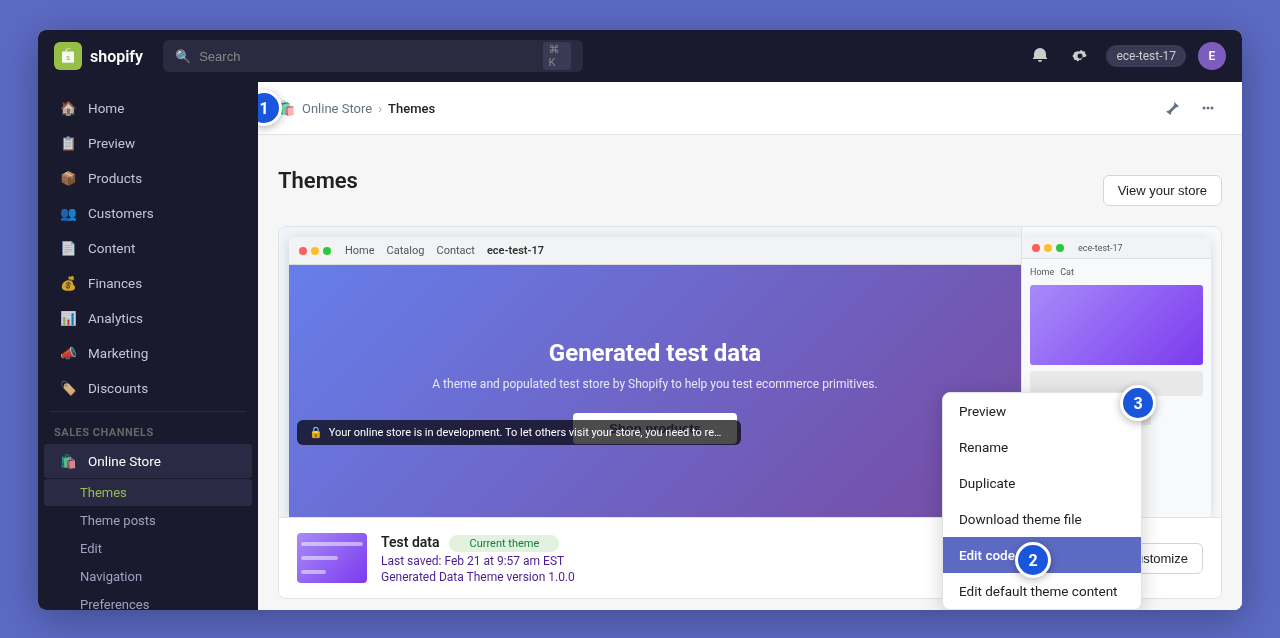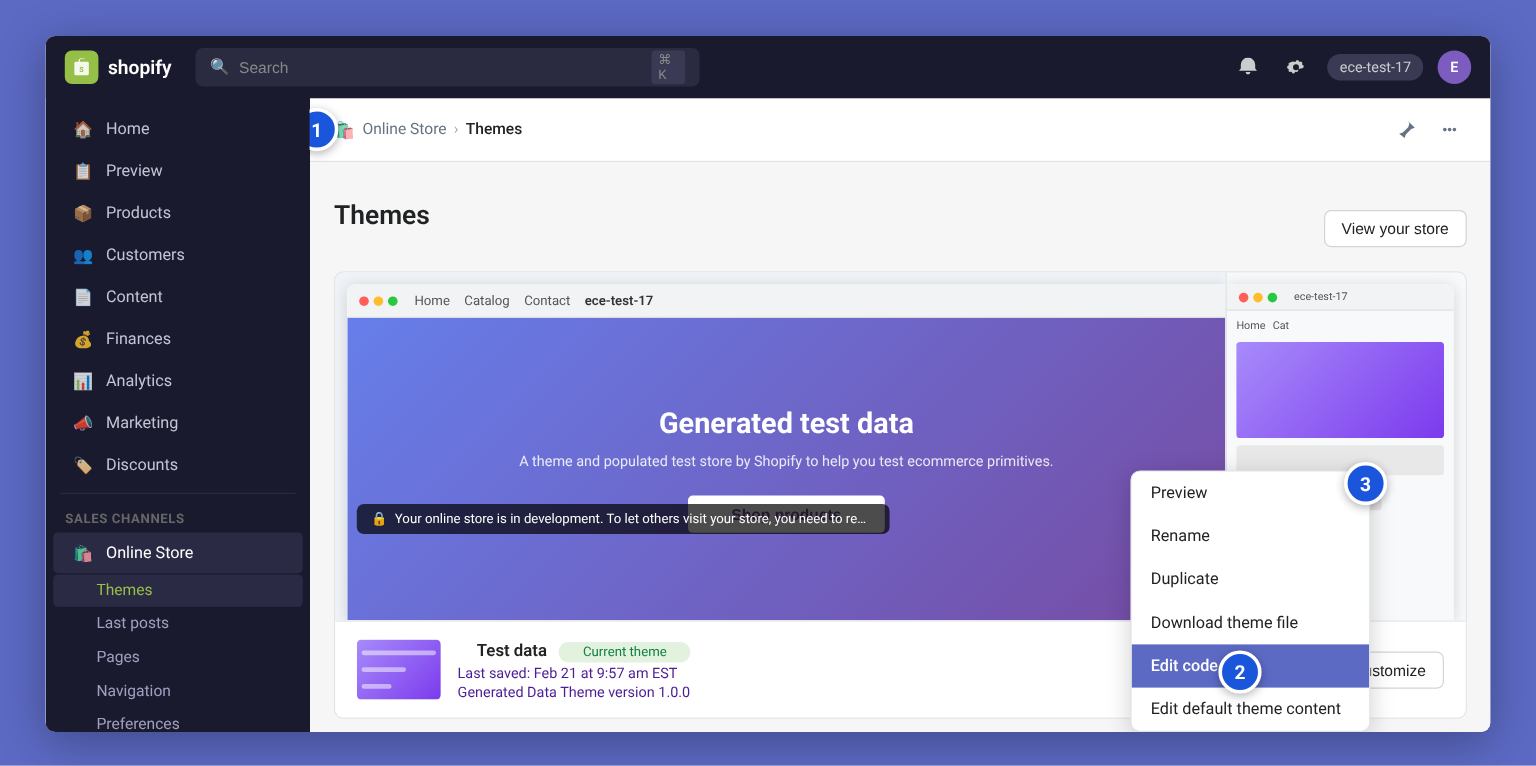--- a/index.html
+++ b/index.html
@@ -533,24 +533,24 @@
 
       <div class="sidebar-item active">
         <span class="sidebar-icon">🛍️</span>
         <span>Online Store</span>
       </div>
 
       <div class="sidebar-sub-item active">
         <span>Themes</span>
       </div>
       <div class="sidebar-sub-item">
-        <span>Last posts</span>
+        <span>Theme posts</span>
       </div>
       <div class="sidebar-sub-item">
-        <span>Pages</span>
+        <span>Edit</span>
       </div>
       <div class="sidebar-sub-item">
         <span>Navigation</span>
       </div>
       <div class="sidebar-sub-item">
         <span>Preferences</span>
       </div>
 
     </div>
 
@@ -648,21 +648,21 @@
           <div class="current-theme-bar">
             <div class="theme-thumb">
               <div class="theme-thumb-mini">
                 <div class="thumb-line"></div>
                 <div class="thumb-line short"></div>
                 <div class="thumb-line shorter"></div>
               </div>
             </div>
             <div class="theme-meta">
               <div>
-                <span style="font-size:14px; font-weight:600; color:#202223;margin-left:16px;">Test data</span>
+                <span style="font-size:14px; font-weight:600; color:#202223;">Test data</span>
                 <span class="theme-tag">Current theme</span>
               </div>
               <div class="theme-sub">Last saved: Feb 21 at 9:57 am EST</div>
               <div class="theme-sub" style="margin-top:2px;">Generated Data Theme version 1.0.0</div>
             </div>
             <div class="theme-actions">
               <div class="three-dots-btn">
                 <svg width="14" height="14" viewBox="0 0 16 16" fill="currentColor">
                     <circle cx="4" cy="8" r="1.5"></circle>
                     <circle cx="8" cy="8" r="1.5"></circle>

